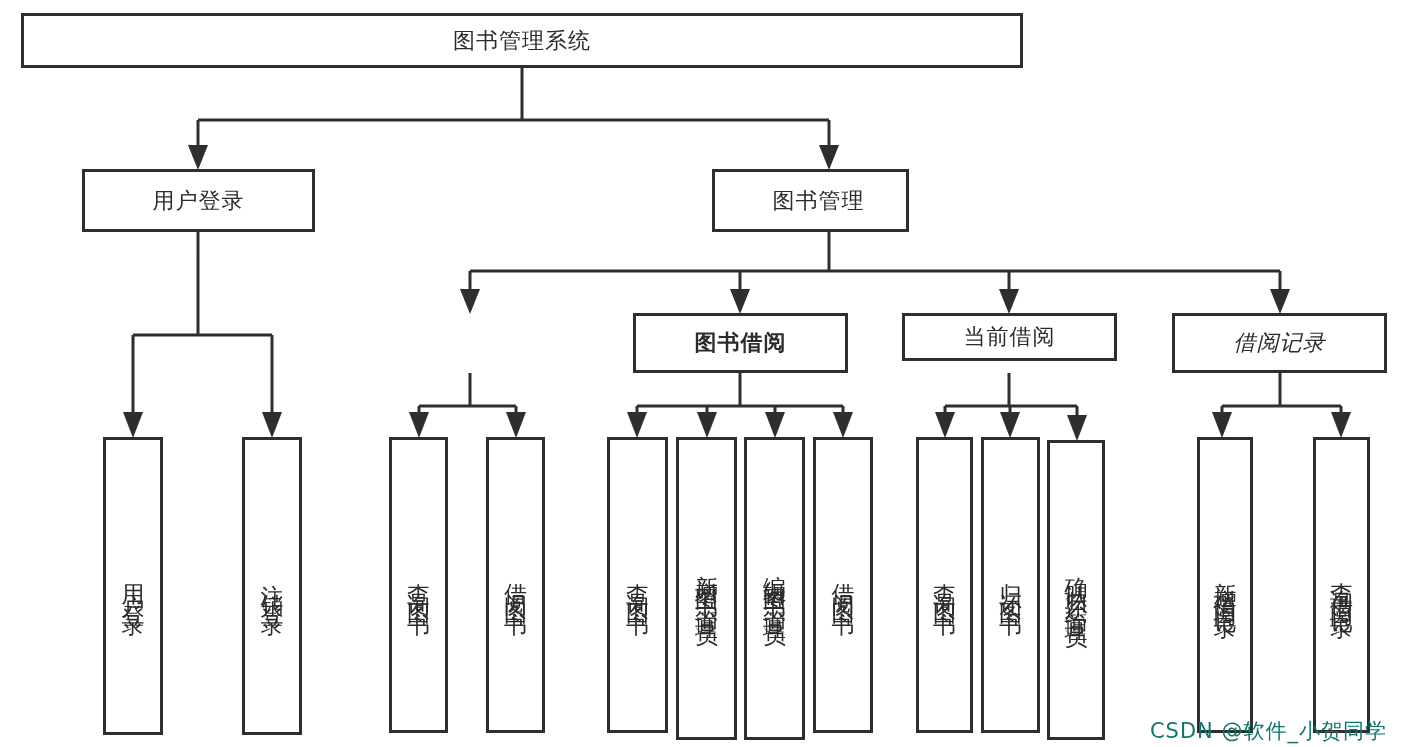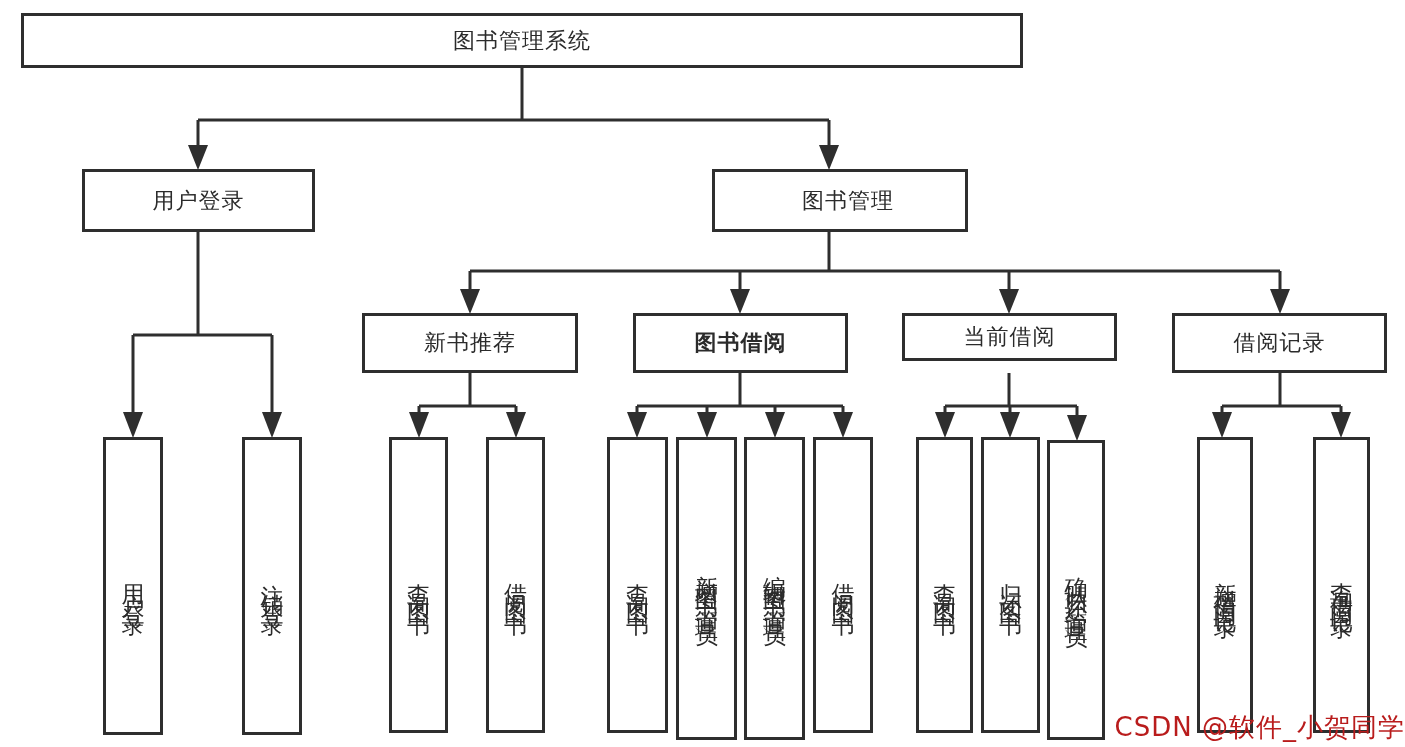--- a/index.html
+++ b/index.html
@@ -37,24 +37,24 @@
     writing-mode: vertical-rl;
     text-orientation: mixed;
     font-size: 23px;
     line-height: 1;
     letter-spacing: 10px;
     white-space: nowrap;
   }
   .v-tight { letter-spacing: 7px; }
   .watermark {
     position: absolute;
-    right: 0;
+    right: 18px;
     bottom: 2px;
-    font-size: 26px;
-    color: #b91c1c;
+    font-size: 21px;
+    color: #0f766e;
     letter-spacing: 1px;
     white-space: nowrap;
     z-index: 5;
   }
 </style>
 </head>
 <body>
 
 <div class="stage">
 
@@ -85,26 +85,25 @@
       <polygon points="1000,412 1020,412 1010,438"></polygon>
       <polygon points="1067,415 1087,415 1077,441"></polygon>
       <polygon points="1212,412 1232,412 1222,438"></polygon>
       <polygon points="1331,412 1351,412 1341,438"></polygon>
     </g>
   </svg>
 
   <div class="box h-box" style="left:21px; top:13px; width:1002px; height:55px;">图书管理系统</div>
 
   <div class="box h-box" style="left:82px; top:169px; width:233px; height:63px;">用户登录</div>
-  <div class="box h-box" style="left:712px; top:169px; width:256px; height:63px;padding-left:16px;">图书管理</div>
+  <div class="box h-box" style="left:712px; top:169px; width:197px; height:63px;padding-left:16px;">图书管理</div>
 
-  <div class="box h-box" style="left:362px; top:313px; width:216px; height:60px;">新书推荐</div>
   <div class="box h-box" style="left:633px; top:313px; width:215px; height:60px;font-weight:bold;">图书借阅</div>
   <div class="box h-box" style="left:902px; top:313px; width:215px; height:48px;">当前借阅</div>
-  <div class="box h-box" style="left:1172px; top:313px; width:215px; height:60px;">借阅记录</div>
+  <div class="box h-box" style="left:1172px; top:313px; width:215px; height:60px;font-style:italic;">借阅记录</div>
 
   <div class="box v-box" style="left:103px; top:437px; width:60px; height:298px;">用户登录</div>
   <div class="box v-box" style="left:242px; top:437px; width:60px; height:298px;">注销登录</div>
 
   <div class="box v-box" style="left:389px; top:437px; width:59px; height:296px;">查询图书</div>
   <div class="box v-box" style="left:486px; top:437px; width:59px; height:296px;">借阅图书</div>
 
   <div class="box v-box" style="left:607px; top:437px; width:61px; height:296px;">查询图书</div>
   <div class="box v-box v-tight" style="left:676px; top:437px; width:61px; height:303px;">新增图书（管理员）</div>
   <div class="box v-box v-tight" style="left:744px; top:437px; width:61px; height:303px;">编辑图书（管理员）</div>

